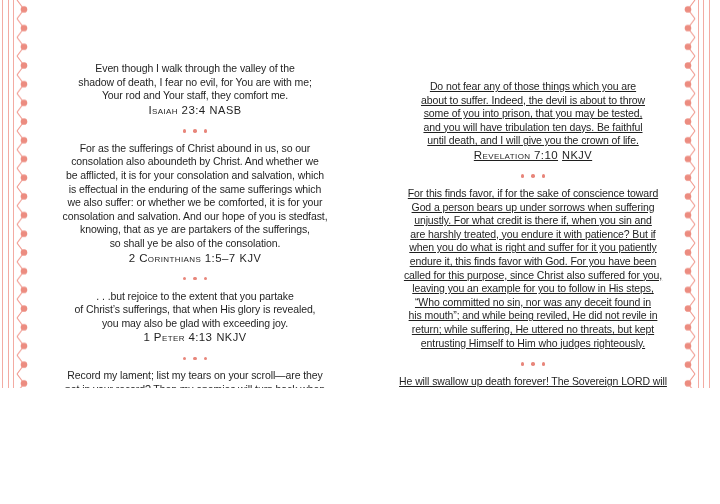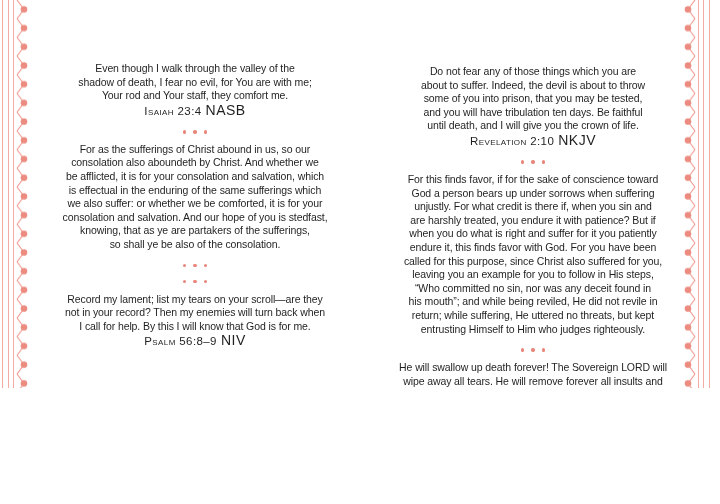--- a/index.html
+++ b/index.html
@@ -36,39 +36,39 @@
   .zz-dot { fill: var(--border-dot); }
   .border-line-stroke { stroke: var(--border-line); stroke-width: 1; }
 
   .page {
     position: absolute;
     width: 330px;
     text-align: center;
     color: var(--text);
   }
   .page-left { left: 30px; top: 62px; }
-  .page-right { left: 368px; top: 65px; }
+  .page-right { left: 368px; top: 80px; text-decoration: underline; }
 
   .quote {
     margin: 0;
     font-size: 10.5px;
     line-height: 13.6px;
     letter-spacing: -0.1px;
     white-space: pre-line;
   }
   .ref {
     margin: 0;
     font-size: 11.5px;
     line-height: 14px;
     font-variant: small-caps;
     letter-spacing: 0.4px;
   }
   .ref-ver {
     font-variant: normal;
-    font-size: 14px;
+    font-size: 11px;
     letter-spacing: 0.5px;
     margin-left: 4px;
   }
   .dots {
     margin: 12px 0 9px;
     height: 4px;
     display: flex;
     justify-content: center;
     align-items: center;
   }
@@ -136,47 +136,54 @@
       </div>
     <section class="block">
       <p class="quote">For as the sufferings of Christ abound in us, so our
 consolation also aboundeth by Christ. And whether we
 be afflicted, it is for your consolation and salvation, which
 is effectual in the enduring of the same sufferings which
 we also suffer: or whether we be comforted, it is for your
 consolation and salvation. And our hope of you is stedfast,
 knowing, that as ye are partakers of the sufferings,
 so shall ye be also of the consolation.</p>
-    </section>
-    <div class="dots">
-        <i></i>
-        <i></i>
-        <i></i>
-      </div>
+      <p class="ref"><span class="ref-book">2 Corinthians 1:5–7</span><span class="ref-ver">KJV</span></p>
+    </section>
+    <div class="dots">
+        <i></i>
+        <i></i>
+        <i></i>
+      </div>
+    <section class="block">
+      <p class="quote">. . .but rejoice to the extent that you partake
+of Christ’s sufferings, that when His glory is revealed,
+you may also be glad with exceeding joy.</p>
+      <p class="ref"><span class="ref-book">1 Peter 4:13</span><span class="ref-ver">NKJV</span></p>
+    </section>
     <div class="dots">
         <i></i>
         <i></i>
         <i></i>
       </div>
     <section class="block">
       <p class="quote">Record my lament; list my tears on your scroll—are they
 not in your record? Then my enemies will turn back when
 I call for help. By this I will know that God is for me.</p>
       <p class="ref"><span class="ref-book">Psalm 56:8–9</span><span class="ref-ver">NIV</span></p>
     </section>
   </div>
 
   <div class="page page-right">
     <section class="block">
       <p class="quote">Do not fear any of those things which you are
 about to suffer. Indeed, the devil is about to throw
 some of you into prison, that you may be tested,
 and you will have tribulation ten days. Be faithful
 until death, and I will give you the crown of life.</p>
-      <p class="ref"><span class="ref-book">Revelation 2:10</span><span class="ref-ver">NKJV</span></p>
+      <p class="ref"><span class="ref-book">Revelation 7:10</span><span class="ref-ver">NKJV</span></p>
     </section>
     <div class="dots">
         <i></i>
         <i></i>
         <i></i>
       </div>
     <section class="block">
       <p class="quote">For this finds favor, if for the sake of conscience toward
 God a person bears up under sorrows when suffering
 unjustly. For what credit is there if, when you sin and

